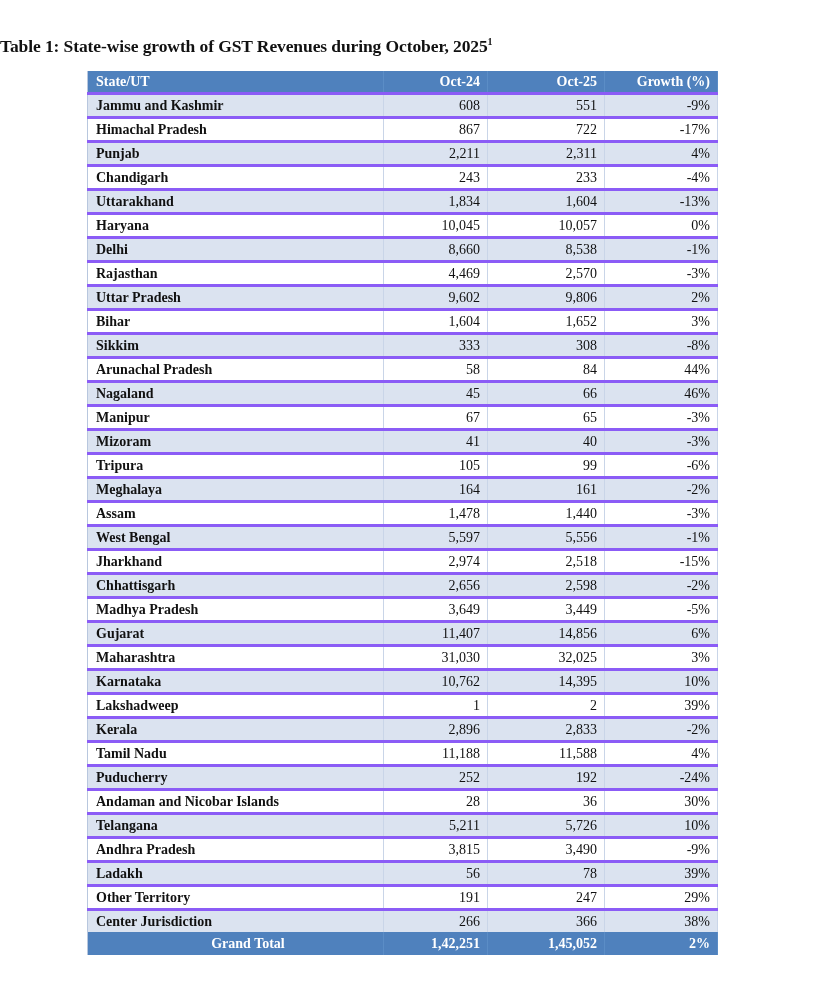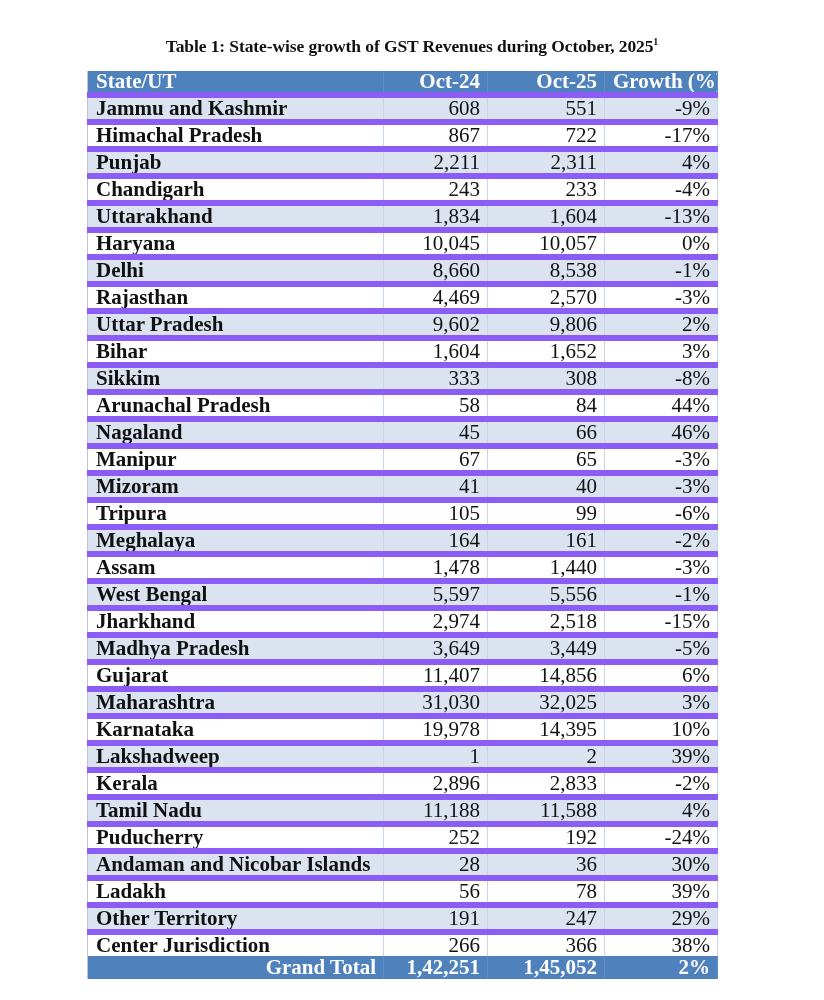--- a/index.html
+++ b/index.html
@@ -1,37 +1,37 @@
 <!DOCTYPE html>
 <html><head>
 <meta charset="utf-8">
 <style>
   html, body { margin: 0; padding: 0; background: #ffffff; }
   body { width: 824px; height: 1000px; position: relative; overflow: hidden; font-family: "Liberation Serif", "DejaVu Serif", serif; color: #111; }
-  .title { position: absolute; top: 36px; left: 0; width: 824px; text-align: center; font-weight: bold; font-size: 17.5px; letter-spacing: -0.1px; }
+  .title { position: absolute; top: 36px; left: 0; width: 824px; font-weight: bold; font-size: 17.5px; letter-spacing: -0.1px; }
   .title sup { font-size: 10px; vertical-align: super; line-height: 0; }
-  table.gst { position: absolute; top: 71px; left: 87px; width: 630px; border-collapse: collapse; table-layout: fixed; font-size: 21px; }
+  table.gst { position: absolute; top: 71px; left: 87px; width: 630px; border-collapse: collapse; table-layout: fixed; font-size: 14px; }
   table.gst col.c-name { width: 296px; }
   table.gst col.c-o24 { width: 104px; }
   table.gst col.c-o25 { width: 117px; }
   table.gst col.c-gr { width: 113px; }
   table.gst th, table.gst td { height: 22.6px; padding: 0 7px 0 8px; line-height: 21px; box-sizing: border-box; white-space: nowrap; overflow: hidden; }
   table.gst thead tr { background: #4f81bd; color: #ffffff; }
   table.gst thead th { font-weight: bold; border-right: 1px solid #5b8dc6; }
   table.gst thead th.num { text-align: right; }
   table.gst thead th.name { text-align: left; }
-  table.gst tbody tr { border-top: 6px solid #8b5cf6; }
+  table.gst tbody tr { border-top: 3px solid #8b5cf6; }
   table.gst tbody tr:nth-child(odd) { background: #dbe3f0; }
   table.gst tbody tr:nth-child(even) { background: #ffffff; }
   table.gst tbody td.name { font-weight: bold; text-align: left; text-overflow: clip; }
   table.gst tbody td.num { text-align: right; font-weight: normal; }
   table.gst tbody td { border-right: 1px solid #c9d5e8; }
   table.gst tfoot tr { background: #4f81bd; color: #ffffff; font-weight: bold; }
   table.gst tfoot td { text-align: right; border-right: 1px solid #5b8dc6; }
-  table.gst tfoot td.name { text-align: right; padding-left: 32px; }
+  table.gst tfoot td.name { text-align: center; padding-left: 32px; }
   table.gst { border-left: 1px solid #b8c7de; border-right: 1px solid #b8c7de; }
 </style>
 </head>
 <body>
 
 <div class="title"><span>Table 1: State-wise growth of GST Revenues during October, 2025</span><sup>1</sup></div>
 
 <table class="gst">
   <colgroup>
       <col class="c-name">
@@ -162,40 +162,46 @@
         <td class="num">5,556</td>
         <td class="num">-1%</td>
       </tr>
       <tr>
         <td class="name">Jharkhand</td>
         <td class="num">2,974</td>
         <td class="num">2,518</td>
         <td class="num">-15%</td>
       </tr>
       <tr>
+        <td class="name">Chhattisgarh</td>
+        <td class="num">2,656</td>
+        <td class="num">2,598</td>
+        <td class="num">-2%</td>
+      </tr>
+      <tr>
         <td class="name">Madhya Pradesh</td>
         <td class="num">3,649</td>
         <td class="num">3,449</td>
         <td class="num">-5%</td>
       </tr>
       <tr>
         <td class="name">Gujarat</td>
         <td class="num">11,407</td>
         <td class="num">14,856</td>
         <td class="num">6%</td>
       </tr>
       <tr>
         <td class="name">Maharashtra</td>
         <td class="num">31,030</td>
         <td class="num">32,025</td>
         <td class="num">3%</td>
       </tr>
       <tr>
         <td class="name">Karnataka</td>
-        <td class="num">19,978</td>
+        <td class="num">10,762</td>
         <td class="num">14,395</td>
         <td class="num">10%</td>
       </tr>
       <tr>
         <td class="name">Lakshadweep</td>
         <td class="num">1</td>
         <td class="num">2</td>
         <td class="num">39%</td>
       </tr>
       <tr>
@@ -214,20 +220,32 @@
         <td class="name">Puducherry</td>
         <td class="num">252</td>
         <td class="num">192</td>
         <td class="num">-24%</td>
       </tr>
       <tr>
         <td class="name">Andaman and Nicobar Islands</td>
         <td class="num">28</td>
         <td class="num">36</td>
         <td class="num">30%</td>
+      </tr>
+      <tr>
+        <td class="name">Telangana</td>
+        <td class="num">5,211</td>
+        <td class="num">5,726</td>
+        <td class="num">10%</td>
+      </tr>
+      <tr>
+        <td class="name">Andhra Pradesh</td>
+        <td class="num">3,815</td>
+        <td class="num">3,490</td>
+        <td class="num">-9%</td>
       </tr>
       <tr>
         <td class="name">Ladakh</td>
         <td class="num">56</td>
         <td class="num">78</td>
         <td class="num">39%</td>
       </tr>
       <tr>
         <td class="name">Other Territory</td>
         <td class="num">191</td>

